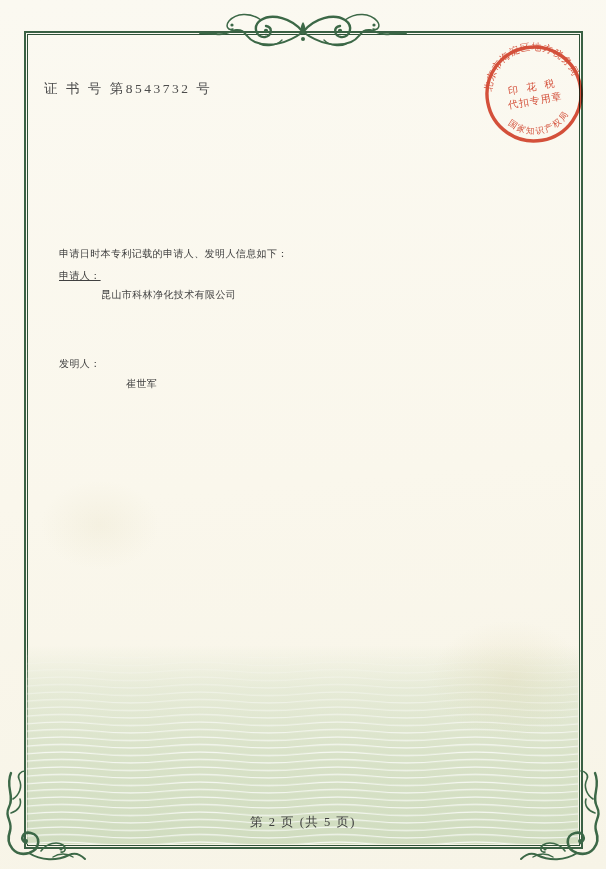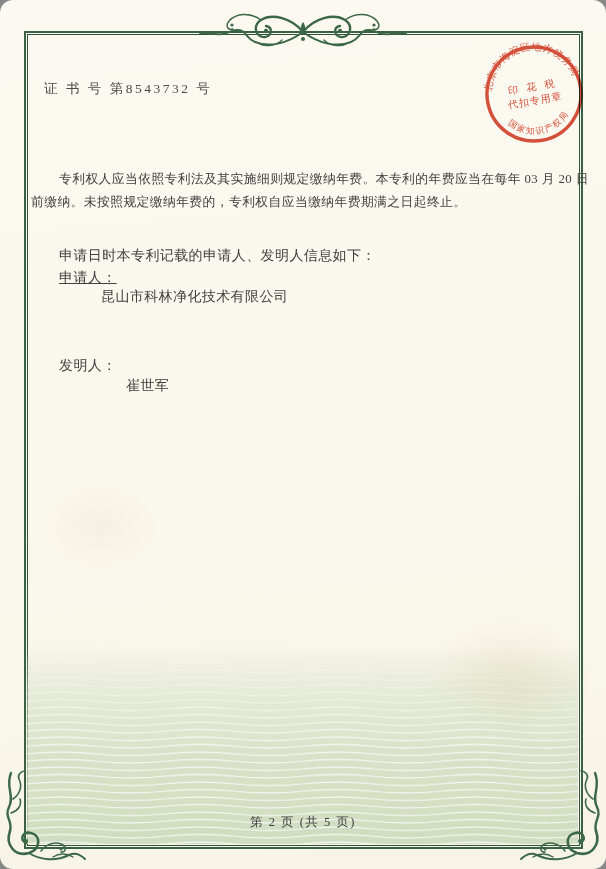--- a/index.html
+++ b/index.html
@@ -4,21 +4,20 @@
 <style>
   html,body{margin:0;padding:0;background:#888;}
   .paper{
     position:relative;
     width:606px;height:869px;
     margin:0 auto;
     background:linear-gradient(175deg,#fbf9f1 0%,#faf7ec 55%,#f7f4e7 100%);
     overflow:hidden;
     font-family:"Liberation Serif","DejaVu Serif",serif;
     color:#454545;
-    border-radius:13px;
   }
   
   .frame{
     position:absolute;left:24px;top:31px;width:555px;height:814px;
     border:2px solid #3a6144;
   }
   .frame-inner{
     position:absolute;left:1px;top:1px;right:1px;bottom:1px;
     border:1px solid #2f5239;
   }
@@ -44,21 +43,21 @@
     position:absolute;left:44px;top:80px;
     font-size:13.5px;letter-spacing:2.5px;color:#4c4c4c;
   }
   .stamp{
     position:absolute;left:477px;top:37px;width:114px;height:114px;
     mix-blend-mode:multiply;opacity:.93;
   }
   .para{position:absolute;left:31px;top:168px;width:552px;font-size:12.8px;line-height:23px;letter-spacing:.4px;color:#414141;}
   .para .pline{white-space:nowrap;}
   .para .pline.indent{text-indent:28px;}
-  .tline{position:absolute;font-size:14px;letter-spacing:.4px;color:#414141;white-space:nowrap;}
+  .tline{position:absolute;font-size:10px;letter-spacing:.4px;color:#414141;white-space:nowrap;}
   .info-intro{left:59px;top:247px;}
   .applicant-label{left:59px;top:269px;text-decoration:underline;}
   .applicant-name{left:101px;top:288px;text-align:center;}
   .inventor-label{left:59px;top:357px;}
   .inventor-name{left:126px;top:377px;}
   .footer{
     position:absolute;left:0;top:814px;width:100%;
     text-align:center;font-size:12.5px;letter-spacing:1.5px;color:#3e3e3e;
   }
   
@@ -137,24 +136,20 @@
         <textPath href="#arcTop" startOffset="50%" text-anchor="middle">北京市海淀区地方税务局</textPath>
       </text>
       <text font-size="8.6" letter-spacing="1.5" font-family="'Liberation Serif','DejaVu Serif',serif">
         <textPath href="#arcBottom" startOffset="50%" text-anchor="middle">国家知识产权局</textPath>
       </text>
       <text x="57" y="53" font-size="10" letter-spacing="3" text-anchor="middle">印 花 税</text>
       <text x="57" y="67" font-size="10" letter-spacing="1" text-anchor="middle">代扣专用章</text>
     </g>
   </svg>
 
-  <div class="para">
-    <div class="pline indent">专利权人应当依照专利法及其实施细则规定缴纳年费。本专利的年费应当在每年 03 月 20 日</div>
-    <div class="pline">前缴纳。未按照规定缴纳年费的，专利权自应当缴纳年费期满之日起终止。</div>
-  </div>
 
   <div class="tline info-intro">申请日时本专利记载的申请人、发明人信息如下：</div>
   <div class="tline applicant-label">申请人：</div>
   <div class="tline applicant-name">昆山市科林净化技术有限公司</div>
   <div class="tline inventor-label">发明人：</div>
   <div class="tline inventor-name">崔世军</div>
 
   <div class="footer">第 2 页 (共 5 页)</div>
 
 </div>

